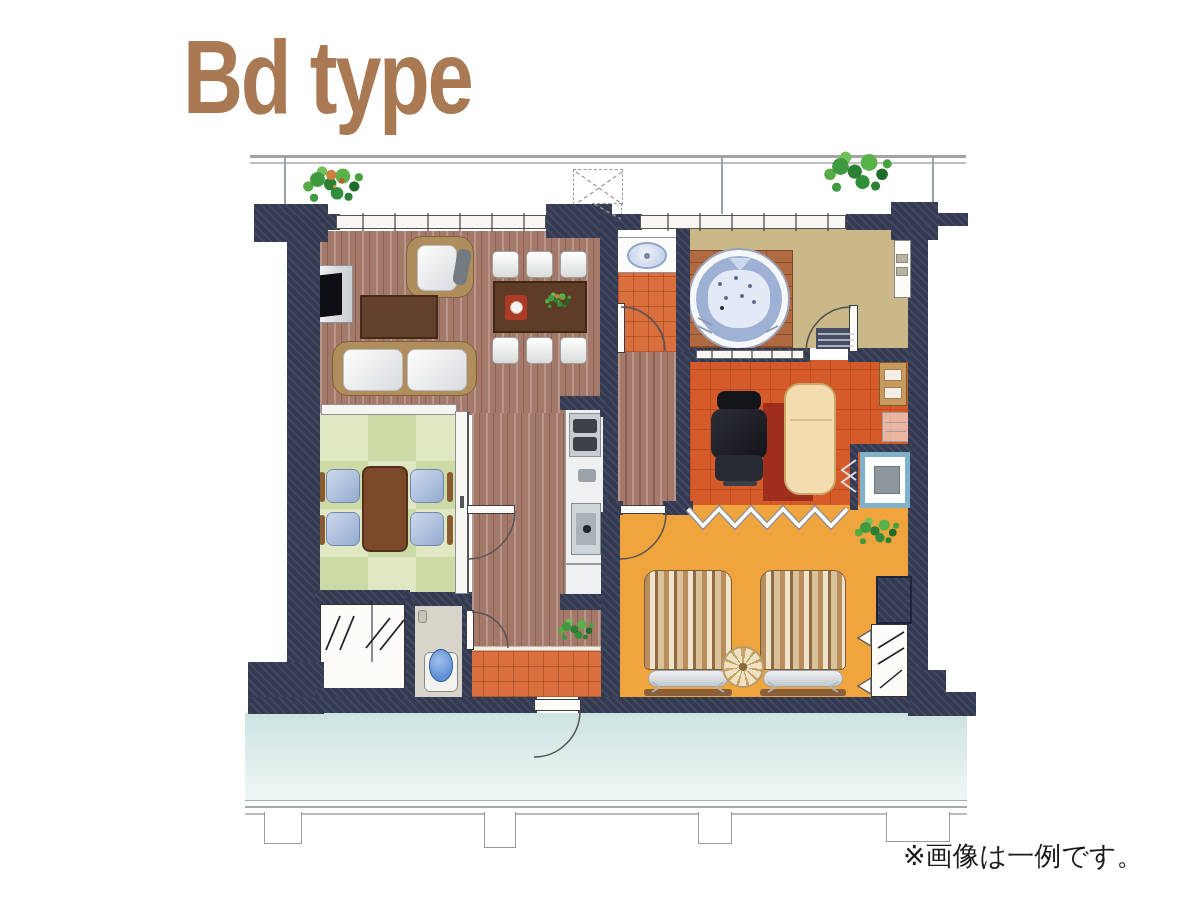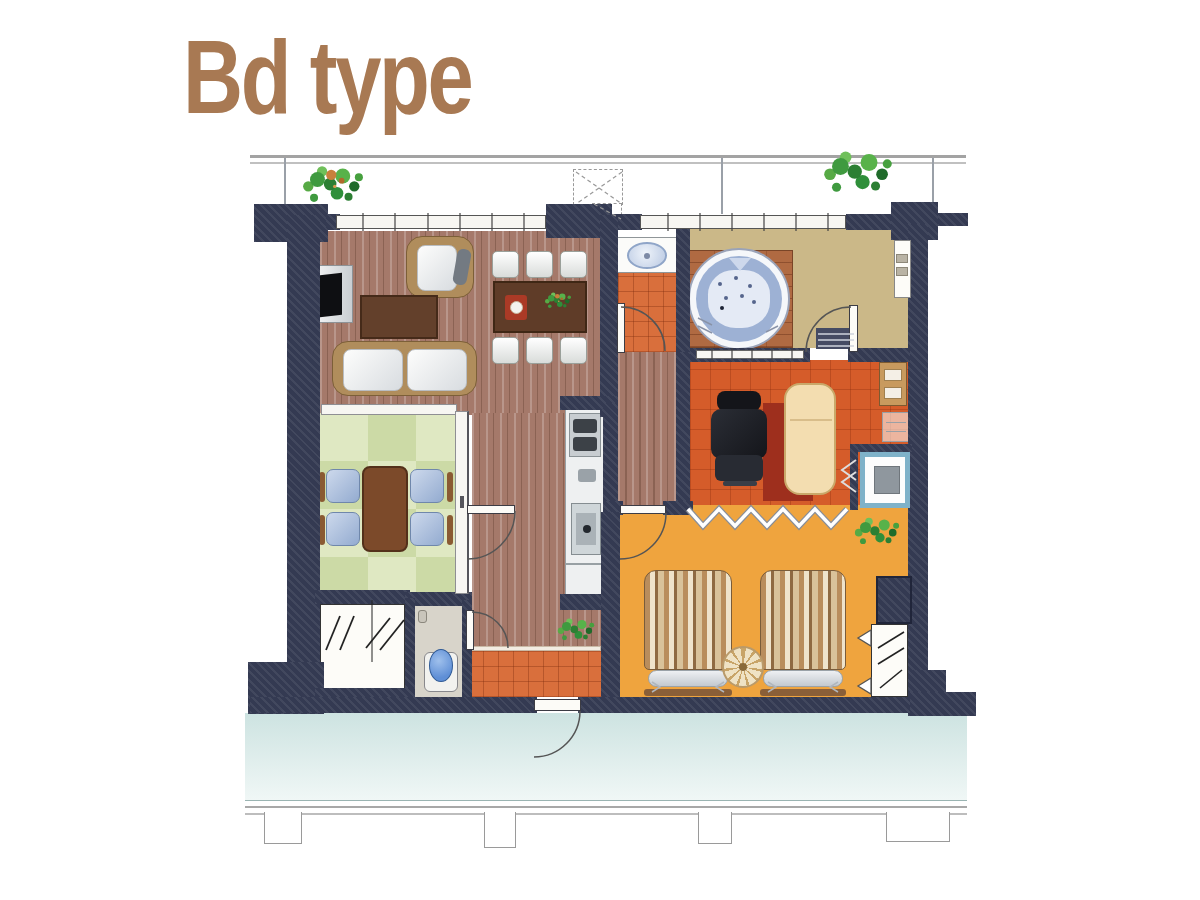--- a/index.html
+++ b/index.html
@@ -51,20 +51,21 @@
       27px 15px 0 -3px #2c7f33,-3px 16px 0 -3px #3f9a3f,36px -2px 0 -3px #46a03e;}
   .plant em{position:absolute;left:14px;top:-2px;width:9px;height:9px;border-radius:50%;background:#c8803c;
     box-shadow:9px 5px 0 -2px #b06a2c,3px 10px 0 -3px #d89a50;}
 </style>
 </head>
 <body>
 
 <div id="stage">
 
   <div class="title">Bd type</div>
+  <div class="caption">※画像は一例です。</div>
 
   <div style="left:248px;top:150px;width:718px;height:64px;background:#fff;z-index:1;"></div>
   <div class="line" style="left:250px;top:155px;width:716px;height:3px;background:#a3a3a3;"></div>
   <div class="line" style="left:250px;top:162px;width:716px;height:1.5px;background:#c0c0c0;"></div>
   <div class="line" style="left:284px;top:158px;width:2px;height:56px;background:#9aa0a8;"></div>
   <div class="line" style="left:721px;top:158px;width:2px;height:56px;background:#9aa0a8;"></div>
   <div class="line" style="left:932px;top:158px;width:2px;height:56px;background:#9aa0a8;"></div>
   <div style="left:573px;top:169px;width:50px;height:36px;border:1.5px dashed #999;z-index:2;"></div>
   <div style="left:592px;top:203px;width:30px;height:17px;border:1.5px dashed #999;z-index:2;background:#fff;"></div>
 

